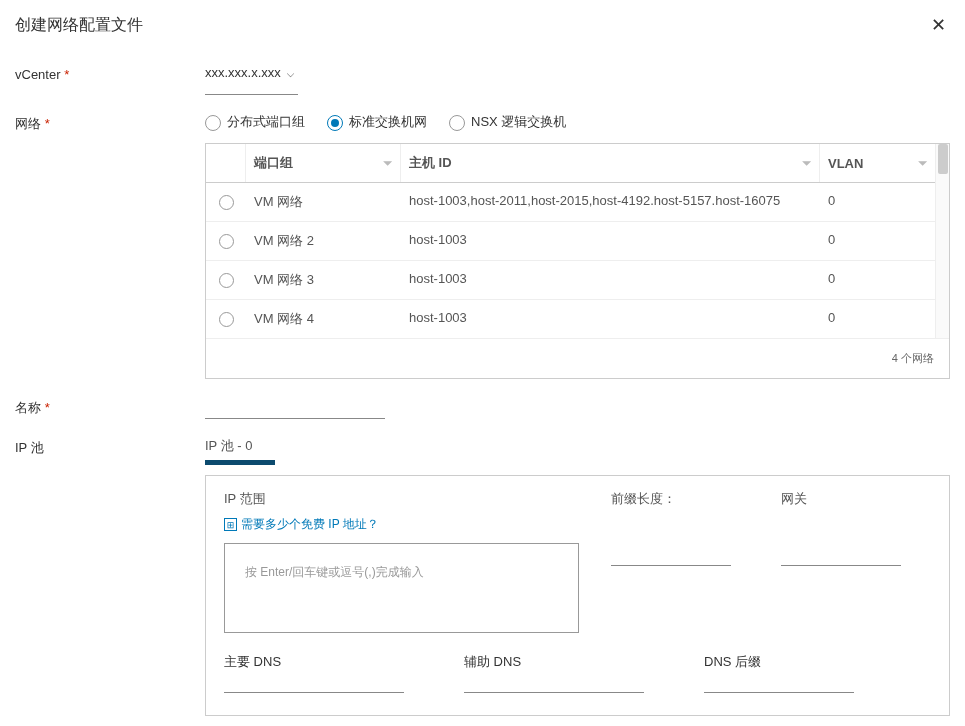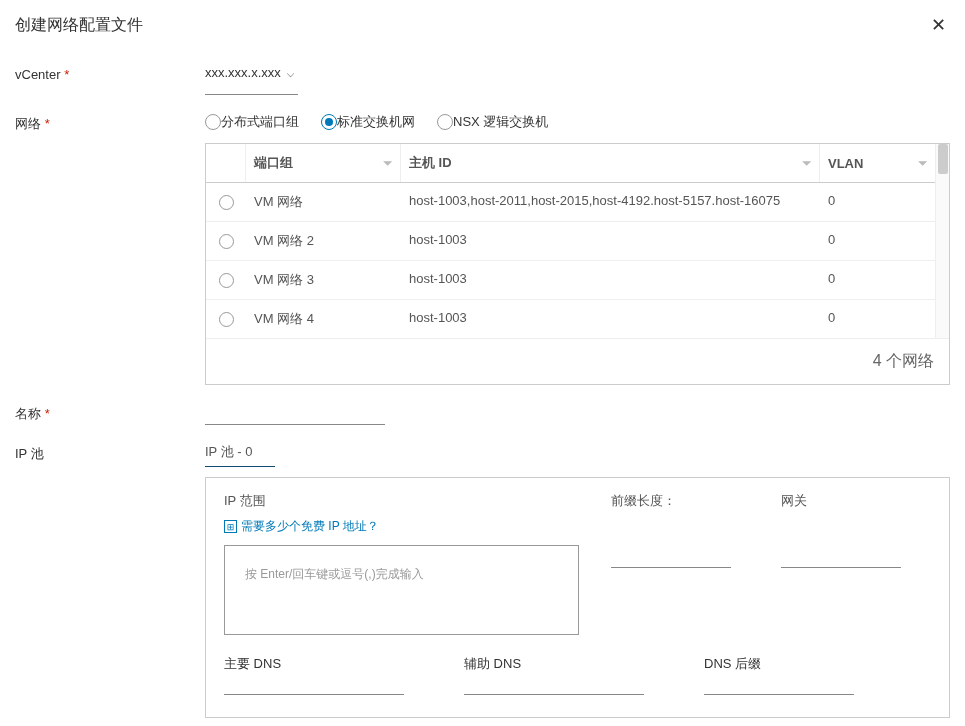--- a/index.html
+++ b/index.html
@@ -8,44 +8,44 @@
 .header { display: flex; justify-content: space-between; align-items: center; margin-bottom: 25px; }
 .title { font-size: 16px; font-weight: 400; color: #333; }
 .close-btn { font-size: 18px; cursor: pointer; color: #333; padding: 4px; }
 .form-row { display: flex; align-items: flex-start; margin-bottom: 18px; }
 .form-label { width: 190px; flex-shrink: 0; color: #333; padding-top: 2px; }
 .req { color: #c92100; }
 .form-content { flex: 1; }
 .select-wrap { display: inline-block; border-bottom: 1px solid #888; padding-bottom: 14px; padding-right: 4px; }
 .select-wrap .caret { margin-left: 6px; font-size: 10px; color: #666; }
 .radio-group { display: flex; gap: 22px; align-items: center; }
-.radio-item { display: flex; align-items: center; gap: 0; cursor: pointer; }
+.radio-item { display: flex; align-items: flex-end; gap: 6px; cursor: pointer; }
 .radio-circle { width: 16px; height: 16px; border: 1px solid #999; border-radius: 50%; display: flex; align-items: center; justify-content: center; }
 .radio-circle.selected { border-color: #0079b8; }
 .radio-circle.selected::after { content: ''; width: 8px; height: 8px; background: #0079b8; border-radius: 50%; }
 .table-wrapper { border: 1px solid #ccc; margin-top: 12px; position: relative; }
 .table-inner { display: flex; }
 .table-main { flex: 1; }
 .scrollbar-track { width: 14px; background: #fafafa; border-left: 1px solid #eee; position: relative; }
 .scrollbar-thumb { position: absolute; top: 0; left: 2px; width: 10px; height: 30px; background: #ccc; border-radius: 2px; }
 .thead { display: flex; background: #fff; border-bottom: 1px solid #ccc; }
 .th { padding: 10px 8px; font-weight: 600; color: #555; display: flex; align-items: center; justify-content: space-between; border-right: 1px solid #eee; }
 .th:last-child { border-right: none; }
 .col-radio { width: 40px; flex-shrink: 0; }
 .col-port { width: 155px; flex-shrink: 0; }
 .col-host { flex: 1; }
 .col-vlan { width: 115px; flex-shrink: 0; }
 .tbody .trow { display: flex; border-bottom: 1px solid #eee; }
 .tbody .trow:last-child { border-bottom: none; justify-content: flex-end; }
 .td { padding: 10px 8px; color: #555; }
 .td.col-radio { display: flex; align-items: center; justify-content: center; }
 .row-radio { width: 15px; height: 15px; border: 1px solid #999; border-radius: 50%; }
-.table-footer { text-align: right; padding: 12px 15px; color: #666; border-top: 1px solid #eee; font-size: 16px; }
+.table-footer { text-align: right; padding: 12px 15px; color: #666; border-top: 1px solid #eee; font-size: 11px; }
 .input-underline { border: none; border-bottom: 1px solid #888; padding: 3px 3px; font-size: 13px; width: 180px; background: transparent; }
-.ip-pool-title { color: #555; padding-bottom: 5px; border-bottom: 1px solid #0c4a6e; display: inline-block; margin-bottom: 10px; width: 70px; }
+.ip-pool-title { color: #555; padding-bottom: 5px; border-bottom: 5px solid #0c4a6e; display: inline-block; margin-bottom: 10px; width: 70px; }
 .ip-pool-box { border: 1px solid #ccc; padding: 14px 18px 22px; }
 .ip-inner-row { display: flex; gap: 30px; margin-bottom: 20px; }
 .ip-col { display: flex; flex-direction: column; }
 .ip-col-label { color: #555; margin-bottom: 8px; font-size: 13px; }
 .help-link { color: #0079b8; font-size: 12px; display: flex; align-items: center; gap: 4px; cursor: pointer; margin-bottom: 10px; }
 .help-icon { width: 13px; height: 13px; border: 1px solid #0079b8; display: inline-flex; align-items: center; justify-content: center; font-size: 9px; color: #0079b8; }
 .textarea-box { width: 355px; height: 90px; border: 1px solid #999; padding: 20px; font-size: 12px; color: #999; resize: none; font-family: inherit; }
 .textarea-box::placeholder { color: #999; }
 .short-underline { border: none; border-bottom: 1px solid #888; width: 120px; padding: 3px; background: transparent; }
 .dns-row { display: flex; gap: 60px; }

